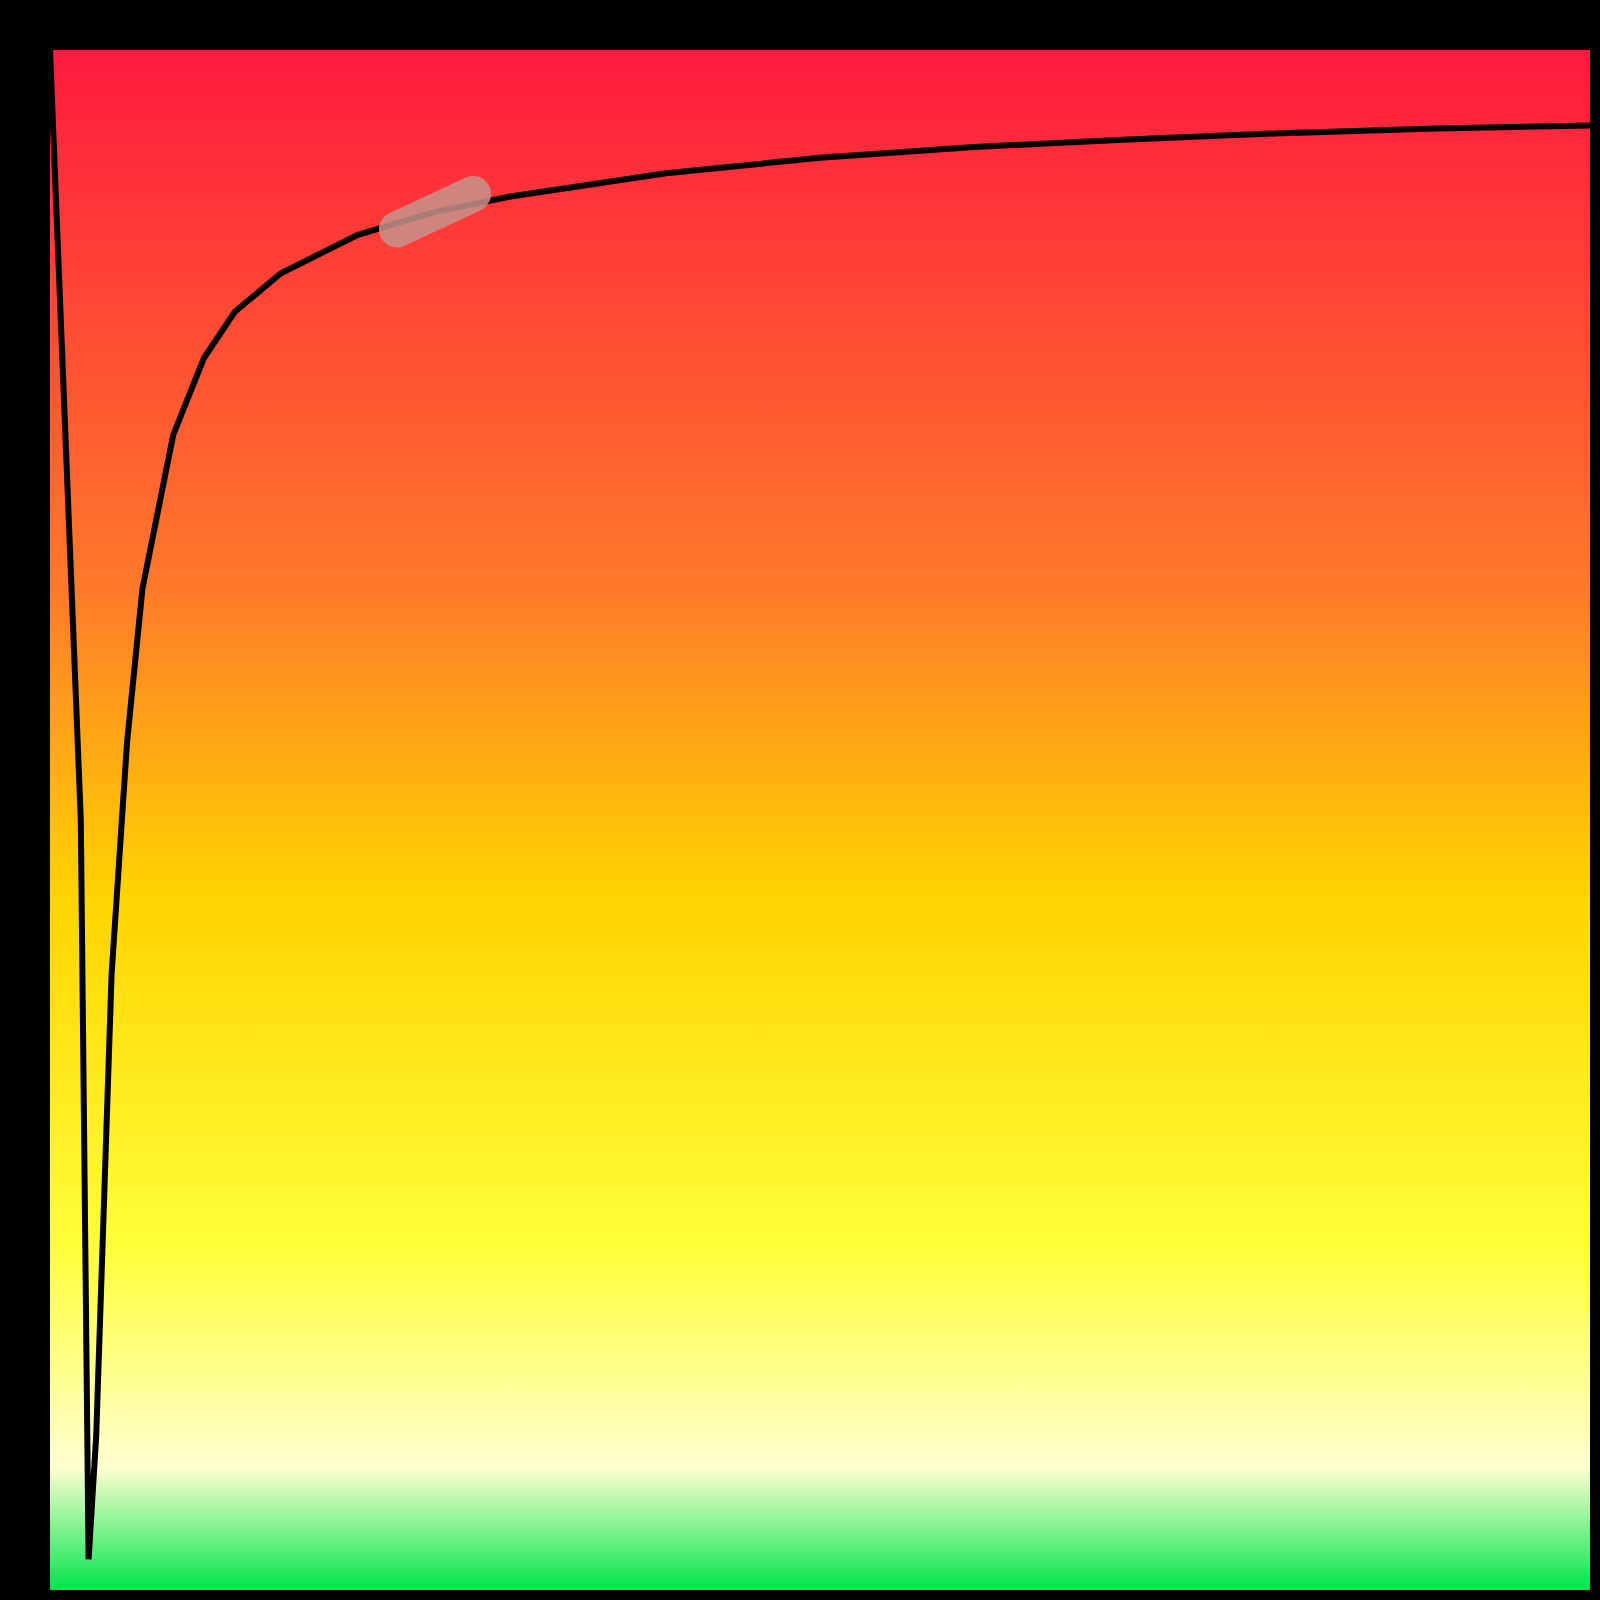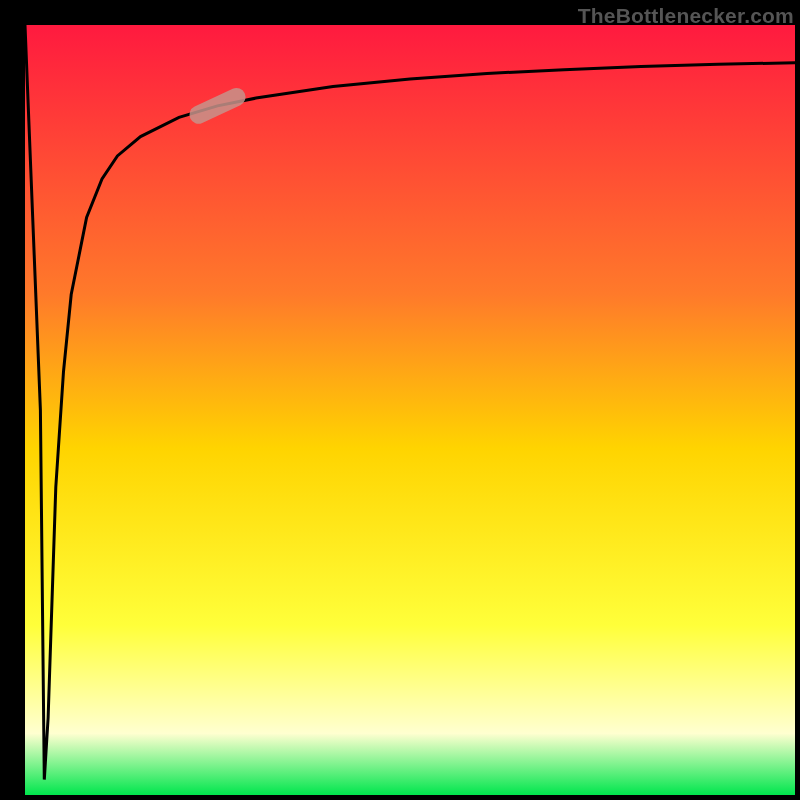--- a/index.html
+++ b/index.html
@@ -52,14 +52,13 @@
           <stop offset="100%" stop-color="#00e64d"></stop>
         </linearGradient>
     </defs>
     <rect id="plot-rect" x="0" y="0" width="770" height="770" fill="url(#bgGrad)"></rect>
     <path id="curve-path" fill="none" stroke-width="3" stroke-linecap="round" d="M0.0 0.0 L15.4 385.0 L19.3 754.6 L23.1 693.0 L30.8 462.0 L38.5 346.5 L46.2 269.5 L61.6 192.5 L77.0 154.0 L92.4 130.9 L115.5 111.6 L154.0 92.4 L192.5 80.9 L231.0 73.1 L308.0 61.6 L385.0 53.9 L462.0 48.5 L539.0 44.7 L616.0 41.6 L693.0 39.3 L770.0 37.7" stroke="#000000"></path>
     <g id="marker" transform="translate(192.5,80.85000000000002) rotate(-25)">
         <rect x="-30" y="-9" width="60" height="18" rx="9" fill="#c7938b" fill-opacity="0.85"></rect>
       </g>
   </svg>
 
-  <div class="watermark">TheBottlenecker.com</div>
 </div>
 
 </body></html>

